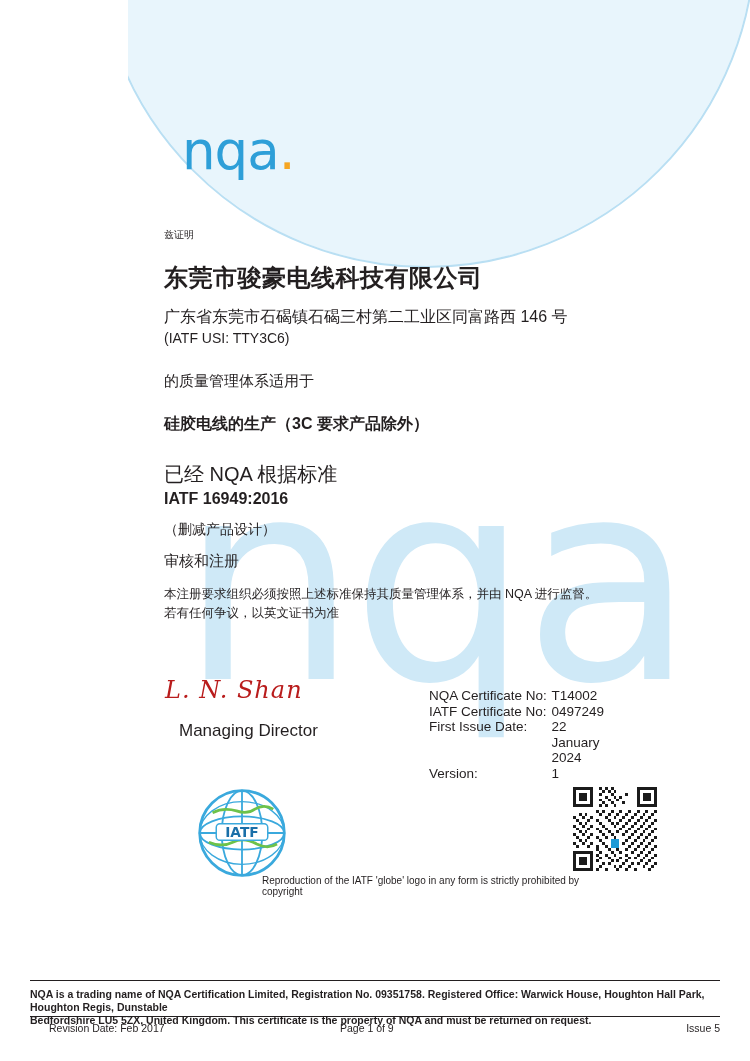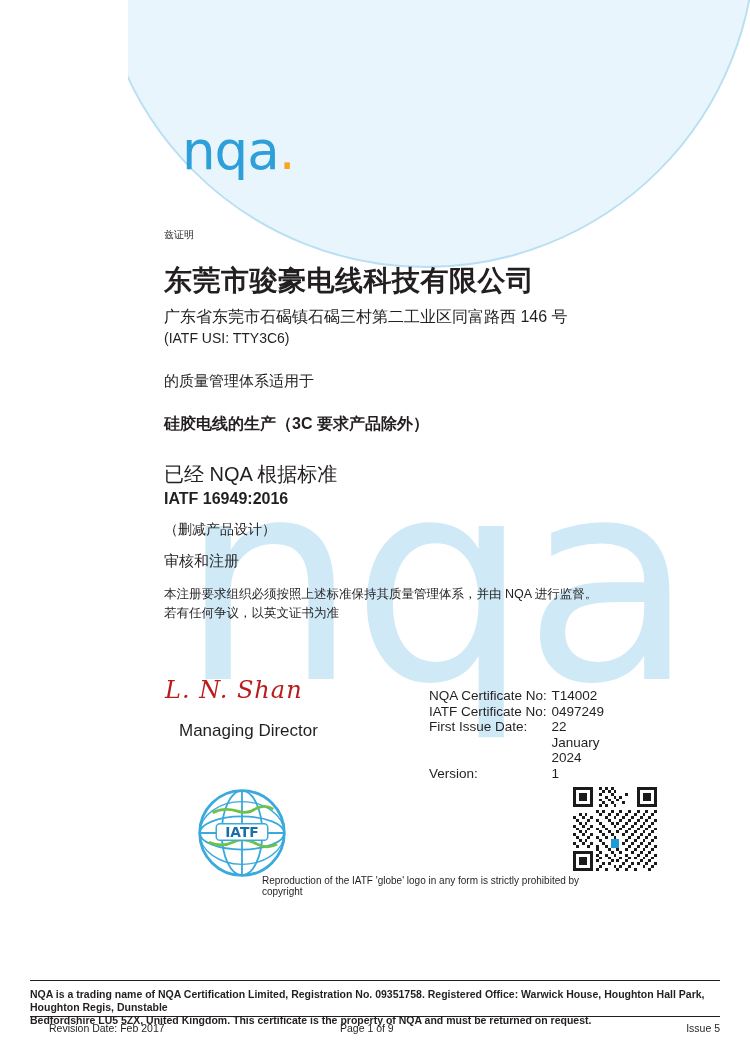--- a/index.html
+++ b/index.html
@@ -116,21 +116,21 @@
   }
 
   .body-text {
     position: absolute;
     left: 164px;
     color: #231f20;
   }
   .ln-intro { top: 228px; font-size: 10px; }
   .ln-company {
     top: 262px;
-    font-size: 28px;
+    font-size: 24px;
     font-weight: bold;
     letter-spacing: 0.5px;
   }
   .ln-addr1 { top: 307px; font-size: 16px; }
   .ln-addr2 { top: 330px; font-size: 14px; }
   .ln-scopehdr { top: 372px; font-size: 15px; }
   .ln-scope { top: 414px; font-size: 16px; font-weight: bold; }
   .ln-assessedhdr { top: 461px; font-size: 20px; }
   .ln-standard { top: 490px; font-size: 16px; font-weight: bold; }
   .ln-note { top: 521px; font-size: 14px; }

